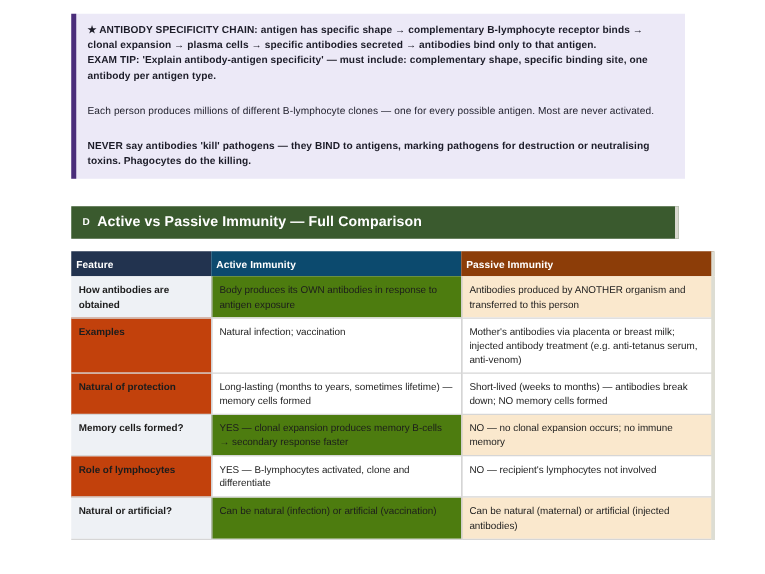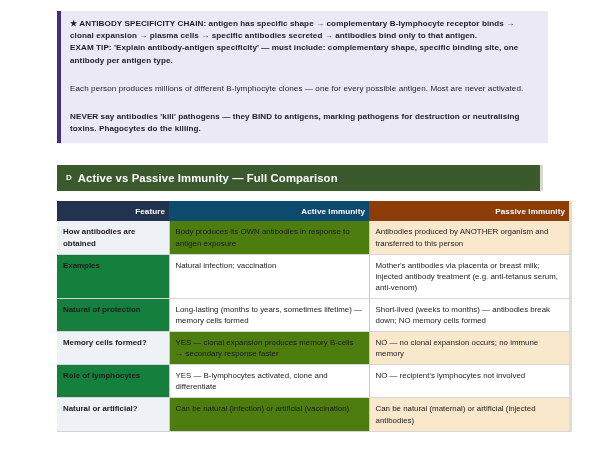--- a/index.html
+++ b/index.html
@@ -82,21 +82,21 @@
     margin-top: 10px;
     border-collapse: collapse;
     width: 488px;
     table-layout: fixed;
     border-right: 3px solid #ddddd3;
   }
   table.cmp th {
     color: #ffffff;
     font-size: 8.1px;
     font-weight: bold;
-    text-align: right;
+    text-align: left;
     padding: 4px 4px;
     height: 12px;
     letter-spacing: 0.01em;
   }
   th.h-feature { background: #22334f; width: 104px; }
   th.h-active  { background: #0c4a6e; width: 192px; }
   th.h-passive { background: #8c3d08; width: 192px; }
 
   table.cmp td {
     font-size: 7.9px;
@@ -112,21 +112,21 @@
     border-right: 1px solid #c8c8c8;
   }
   td.c-active {
     border-right: 1px solid #c8c8c8;
   }
 
   
   tr.tint td.c-feature { background: #eef1f5; }
   tr.tint td.c-active  { background: #4d7c0f; }
   tr.tint td.c-passive { background: #fae8cd; }
-  tr.plain td.c-feature { background: #15803d; }
+  tr.plain td.c-feature { background: #c2410c; }
   tr.plain td.c-active  { background: #ffffff; }
   tr.plain td.c-passive { background: #ffffff; }
 </style>
 </head>
 <body>
 
 <div class="page">
 
   <div class="callout">
     <p class="bold">★ ANTIBODY SPECIFICITY CHAIN: antigen has specific shape → complementary B-lymphocyte receptor binds → clonal expansion → plasma cells → specific antibodies secreted → antibodies bind only to that antigen.</p>

